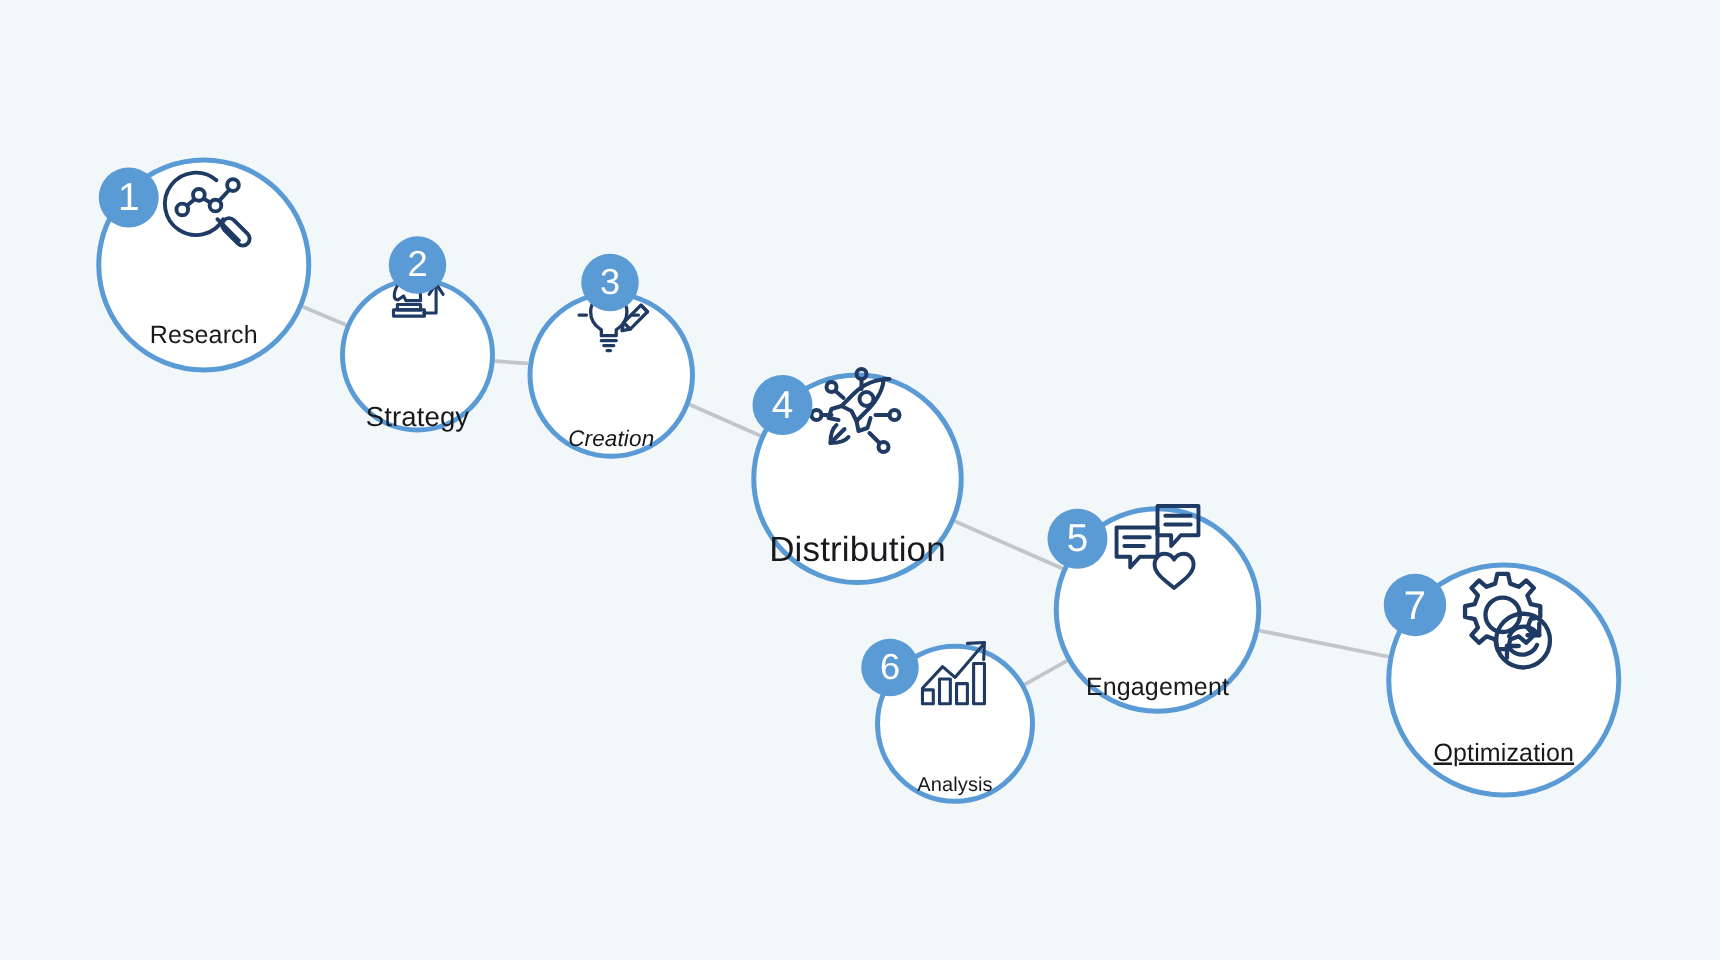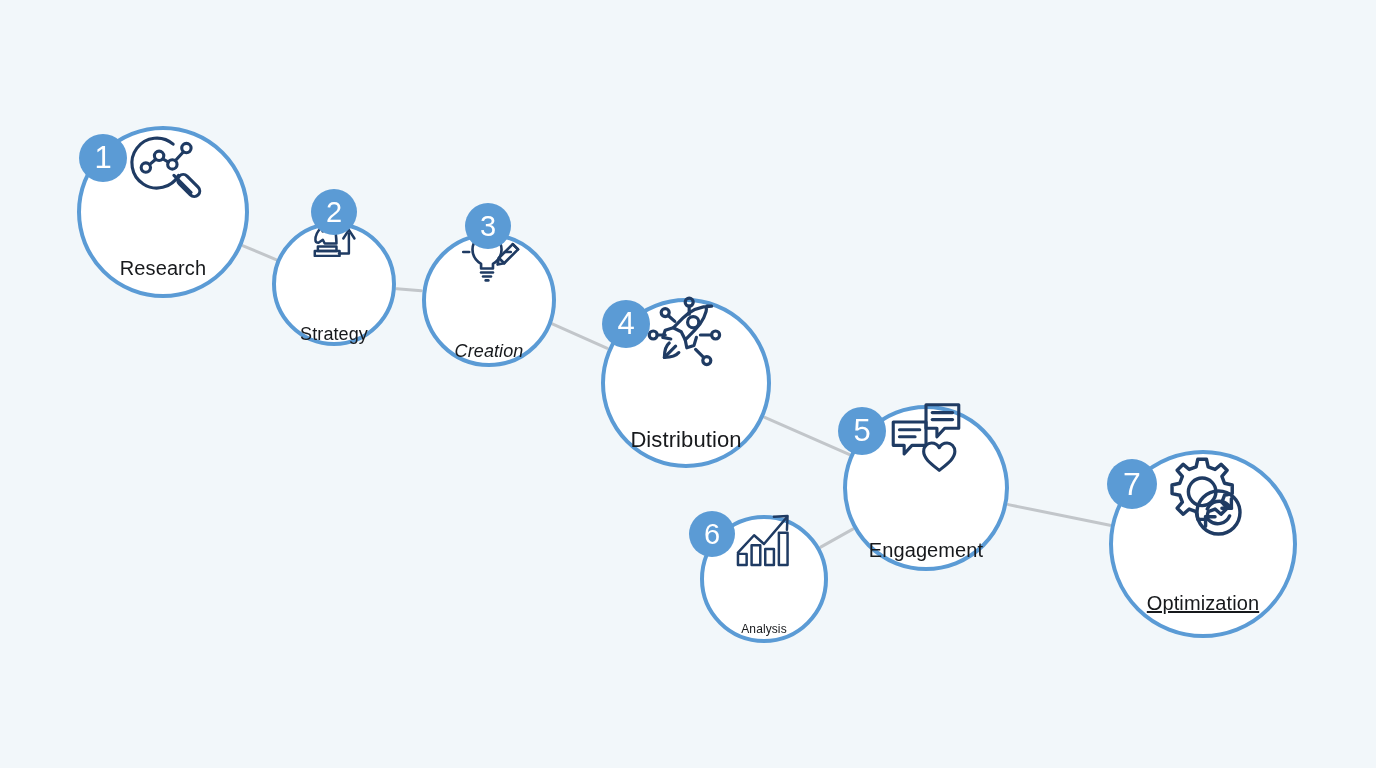--- a/index.html
+++ b/index.html
@@ -102,21 +102,21 @@
         <span class="node-icon" style="margin-top: -14px;">
     <svg viewBox="0 0 100 100" width="62" height="62" style="stroke: rgb(31, 59, 99);">
       <path d="M44 14c-2 6-10 10-16 16-5 5-8 11-8 18 0 3 2 5 5 5l7-5 3 6h19c0-14-2-22-4-28 3 1 6-1 6-5 0-6-5-9-8-12-2-2-3-4-4-7"></path>
       <circle cx="32" cy="34" r="2.6" fill="#1f3b63" stroke="none"></circle>
       <path d="M24 59h30v7H24z"></path>
       <path d="M19 66h40v8H19z"></path>
       <polyline points="58,70 74,70 74,38"></polyline>
       <polyline points="65,46 74,32 83,46"></polyline>
     </svg>
         </span>
-        <span class="node-label" style="font-size: 18px; color: rgb(23, 25, 28); margin-top: 4px;">Strategy</span>
+        <span class="node-label" style="font-size: 22px; color: rgb(23, 25, 28); margin-top: 4px;">Strategy</span>
       </div>
       <div class="badge" style="left: 311px; top: 189px; width: 46px; height: 46px; background: rgb(91, 155, 213); font-size: 29px;">2</div>
       <div class="node" style="left: 422px; top: 233px; width: 134px; height: 134px; border-color: rgb(91, 155, 213); font-style: italic;">
         <span class="node-icon" style="margin-top: -15px;">
     <svg viewBox="0 0 100 100" width="66" height="66" style="stroke: rgb(31, 59, 99);">
       <path d="M38 62c-8-5-13-13-13-22a22 22 0 0 1 44 0c0 9-5 17-13 22v7H38z"></path>
       <line x1="38" y1="75" x2="56" y2="75"></line>
       <line x1="41" y1="81" x2="53" y2="81"></line>
       <line x1="45" y1="87" x2="49" y2="87"></line>
       <line x1="47" y1="8" x2="47" y2="17"></line>
@@ -146,21 +146,21 @@
       <circle cx="24" cy="22" r="5"></circle>
       <line x1="28" y1="26" x2="36" y2="33"></line>
       <circle cx="9" cy="50" r="5"></circle>
       <line x1="14" y1="50" x2="24" y2="50"></line>
       <circle cx="87" cy="50" r="5"></circle>
       <line x1="68" y1="50" x2="82" y2="50"></line>
       <circle cx="76" cy="82" r="5"></circle>
       <line x1="62" y1="68" x2="72" y2="78"></line>
     </svg>
         </span>
-        <span class="node-label" style="font-size: 22px; color: rgb(23, 25, 28); margin-top: 4px;">Distribution</span>
+        <span class="node-label" style="font-size: 28px; color: rgb(23, 25, 28); margin-top: 4px;">Distribution</span>
       </div>
       <div class="badge" style="left: 602px; top: 300px; width: 48px; height: 48px; background: rgb(91, 155, 213); font-size: 31px;">4</div>
       <div class="node" style="left: 843px; top: 405px; width: 166px; height: 166px; border-color: rgb(91, 155, 213);">
         <span class="node-icon" style="margin-top: -18px;">
     <svg viewBox="0 0 100 100" width="78" height="78" style="stroke: rgb(31, 59, 99);">
       <path d="M50 10h42v30H74l-10 11V40H50z"></path>
       <line x1="58" y1="20" x2="84" y2="20"></line>
       <line x1="58" y1="29" x2="84" y2="29"></line>
       <path d="M8 32h42v30H32L22 73V62H8z"></path>
       <line x1="16" y1="42" x2="42" y2="42"></line>
@@ -175,21 +175,21 @@
         <span class="node-icon" style="margin-top: -14px;">
     <svg viewBox="0 0 100 100" width="62" height="62" style="stroke: rgb(31, 59, 99);">
       <polyline points="8,72 34,44 50,58 86,16"></polyline>
       <polyline points="66,14 88,13 87,35"></polyline>
       <rect x="8" y="74" width="14" height="18"></rect>
       <rect x="30" y="60" width="14" height="32"></rect>
       <rect x="52" y="66" width="14" height="26"></rect>
       <rect x="74" y="40" width="14" height="52"></rect>
     </svg>
         </span>
-        <span class="node-label" style="font-size: 12px; color: rgb(23, 25, 28); margin-top: 4px;">Analysis</span>
+        <span class="node-label" style="font-size: 16px; color: rgb(23, 25, 28); margin-top: 4px;">Analysis</span>
       </div>
       <div class="badge" style="left: 689px; top: 511px; width: 46px; height: 46px; background: rgb(91, 155, 213); font-size: 29px;">6</div>
       <div class="node" style="left: 1109px; top: 450px; width: 188px; height: 188px; border-color: rgb(91, 155, 213);">
         <span class="node-icon" style="margin-top: -20px;">
     <svg viewBox="0 0 100 100" width="86" height="86" style="stroke: rgb(31, 59, 99);">
       <path d="M44 6h10l2 9 8 3 7-6 7 7-6 7 3 8 9 2v10l-9 2-3 8 6 7-7 7-7-6-8 3-2 9H44l-2-9-8-3-7 6-7-7 6-7-3-8-9-2V36l9-2 3-8-6-7 7-7 7 6 8-3z"></path>
       <circle cx="49" cy="44" r="16"></circle>
       <circle cx="68" cy="68" r="25"></circle>
       <path d="M55 64a15 15 0 0 1 24-5l4 4"></path>
       <polyline points="83,52 83,63 72,63"></polyline>

